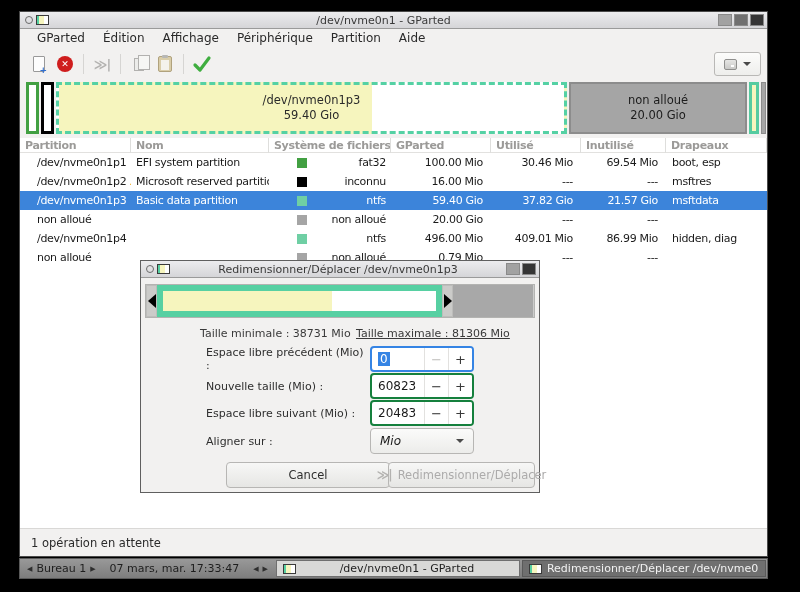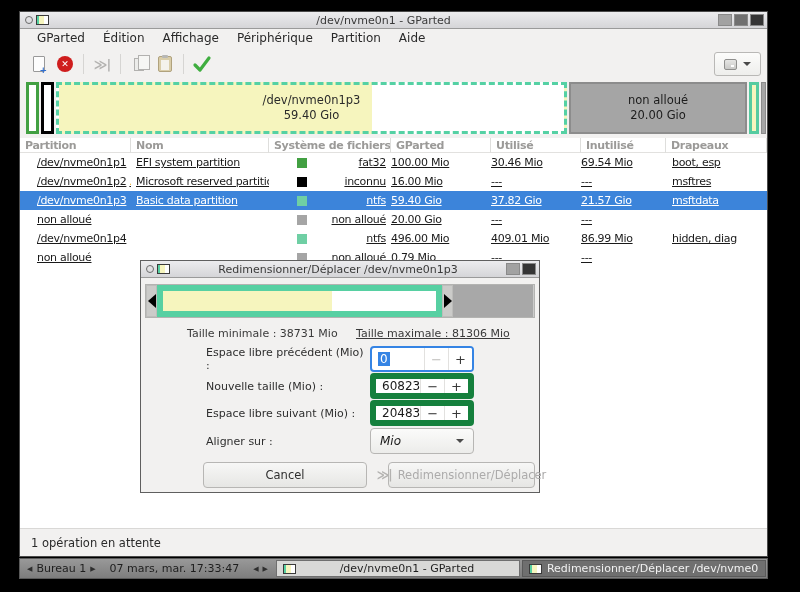--- a/index.html
+++ b/index.html
@@ -57,30 +57,30 @@
     display:flex; flex-direction:column; align-items:center; justify-content:center;
     font-size:11.5px; color:#1c1c1c; line-height:15px; }
   .seg-p4 { left:729px; width:10px; background:#f6f5be; border:3px solid #55cba0; }
   .seg-unalloc2 { left:741px; width:5px; background:#a5a5a5; border:1px solid #8c8c8c; }
 
   
   .ptable { background:#fff; font-size:11px; letter-spacing:-0.3px; }
   .thead, .trow { display:grid; grid-template-columns:111px 138px 122px 100px 90px 85px 1fr; align-items:center; }
   .thead { height:15px; font-weight:bold; color:#9b9a98; background:#fff; border-bottom:1px solid #e2e1df; }
   .thead > div { padding-left:5px; height:15px; line-height:15px; border-right:1px solid #dededc; overflow:hidden; white-space:nowrap; }
-  .trow { height:19px; color:#1a1a1a;text-decoration:underline; }
+  .trow { height:19px; color:#1a1a1a; }
   .trow > div { overflow:hidden; white-space:nowrap; }
   .cell-part { padding-left:17px; display:flex; align-items:center; gap:3px; }
   .cell-name { padding-left:5px; }
   .cell-fs { display:flex; align-items:center; }
   .fs-square { width:10px; height:10px; margin-left:28px; flex:0 0 10px; }
   .sq-green { background:#42a042; } .sq-black { background:#000; }
   .sq-mint  { background:#6fcfa4; } .sq-gray { background:#a5a5a5; }
   .fs-label { flex:1; text-align:right; padding-right:5px; }
-  .cell-num { padding-right:8px; }
+  .cell-num { text-align:right; padding-right:8px; }
   .cell-flags { padding-left:6px; }
   .trow.selected { background:#3c84da; color:#fff; }
   .warn-icon { color:#f0a202; font-size:10px; line-height:1; }
   .tfiller { flex:1; background:#fff; }
 
   .statusbar { height:28px; flex:0 0 28px; border-top:1px solid #d9d8d6; background:#f2f1f0;
     display:flex; align-items:center; padding-left:11px; font-size:11.5px; color:#2a2a2a; }
 
   
   .dialog { position:absolute; left:140px; top:260px; width:400px; height:233px;
@@ -91,41 +91,41 @@
   .rw-handle { position:absolute; top:0; bottom:0; width:11px; background:#cbcbc9;
     display:flex; align-items:center; justify-content:center; border:1px solid #bdbdbb; }
   .rw-handle-l { left:0; } .rw-handle-r { left:296px; }
   .tri-l { width:0; height:0; border-top:7px solid transparent; border-bottom:7px solid transparent; border-right:8px solid #000; }
   .tri-r { width:0; height:0; border-top:7px solid transparent; border-bottom:7px solid transparent; border-left:8px solid #000; }
   .rw-teal { position:absolute; left:11px; top:0; bottom:0; width:285px;
     background:linear-gradient(to right,#f6f5be 0 62%,#ffffff 62%); border:6px solid #57d0a2; }
   .rw-gray { position:absolute; left:307px; top:0; bottom:0; right:1px; background:#a8a8a8; }
 
   .minmax { position:absolute; top:66px; left:0; right:0; font-size:11px; color:#3a3a3a; }
-  .minmax .mn { position:absolute; left:46px; } .minmax .mx { position:absolute; left:215px;text-decoration:underline; }
+  .minmax .mn { position:absolute; left:59px; } .minmax .mx { position:absolute; left:215px;text-decoration:underline; }
 
   .frow { position:absolute; left:65px; width:268px; height:26px; display:flex; align-items:center; }
   .frow .flabel { flex:1; font-size:11px; color:#2e2e2e; }
-  .spinbox { width:104px; height:26px; background:#fff; border:6px solid #15803d; border-radius:4px;
+  .spinbox { width:104px; height:26px; background:#fff; border:2px solid #15803d; border-radius:4px;
     display:flex; align-items:stretch; overflow:hidden; font-size:12px; color:#1a1a1a; }
   .spinbox.focused { border:2px solid #3584e4; }
   .spin-val { flex:1; display:flex; align-items:center; padding-left:6px; }
   .spin-val .selhl { background:#3584e4; color:#fff; padding:0 2px; }
   .spin-btn { width:24px; display:flex; align-items:center; justify-content:center;
     border-left:1px solid #e2e1df; font-size:13px; color:#3a3a3a; background:#fff; }
   .spin-btn.dim { color:#c3c2c0; }
   .dropdown { width:104px; height:26px; background:linear-gradient(#fbfbfa,#ececea);
     border:1px solid #b7b6b4; border-radius:4px; display:flex; align-items:center;
     padding:0 9px; font-size:12px; color:#1a1a1a; }
   .dropdown .dd-label { flex:1;font-style:italic; }
 
   .dlg-btn { position:absolute; top:201px; height:26px; border:1px solid #b7b6b4; border-radius:4px;
     background:linear-gradient(#f7f7f6,#e6e6e4); font-size:11.5px; color:#2e2e2e;
     display:flex; align-items:center; justify-content:center; gap:6px; }
-  .btn-cancel { left:62px; width:164px; }
+  .btn-cancel { left:85px; width:164px; }
   .btn-resize { left:247px; width:147px; color:#acabab; }
   .btn-resize .gray-glyph { font-size:12px; }
 
   
   .taskbar { position:absolute; left:19px; top:558px; width:749px; height:21px;
     background:linear-gradient(#999,#7d7d7d); border:1px solid #5a5a5a;
     display:flex; align-items:stretch; font-size:11px; color:#1e1e1e; }
   .tb-pager, .tb-clock, .tb-arrows { display:flex; align-items:center; gap:4px; padding:0 7px; white-space:nowrap; }
   .tb-tri { font-size:7px; color:#2e2e2e; }
   .tb-task { flex:1; display:flex; align-items:center; gap:5px; padding:0 6px; margin:1px 1px;

